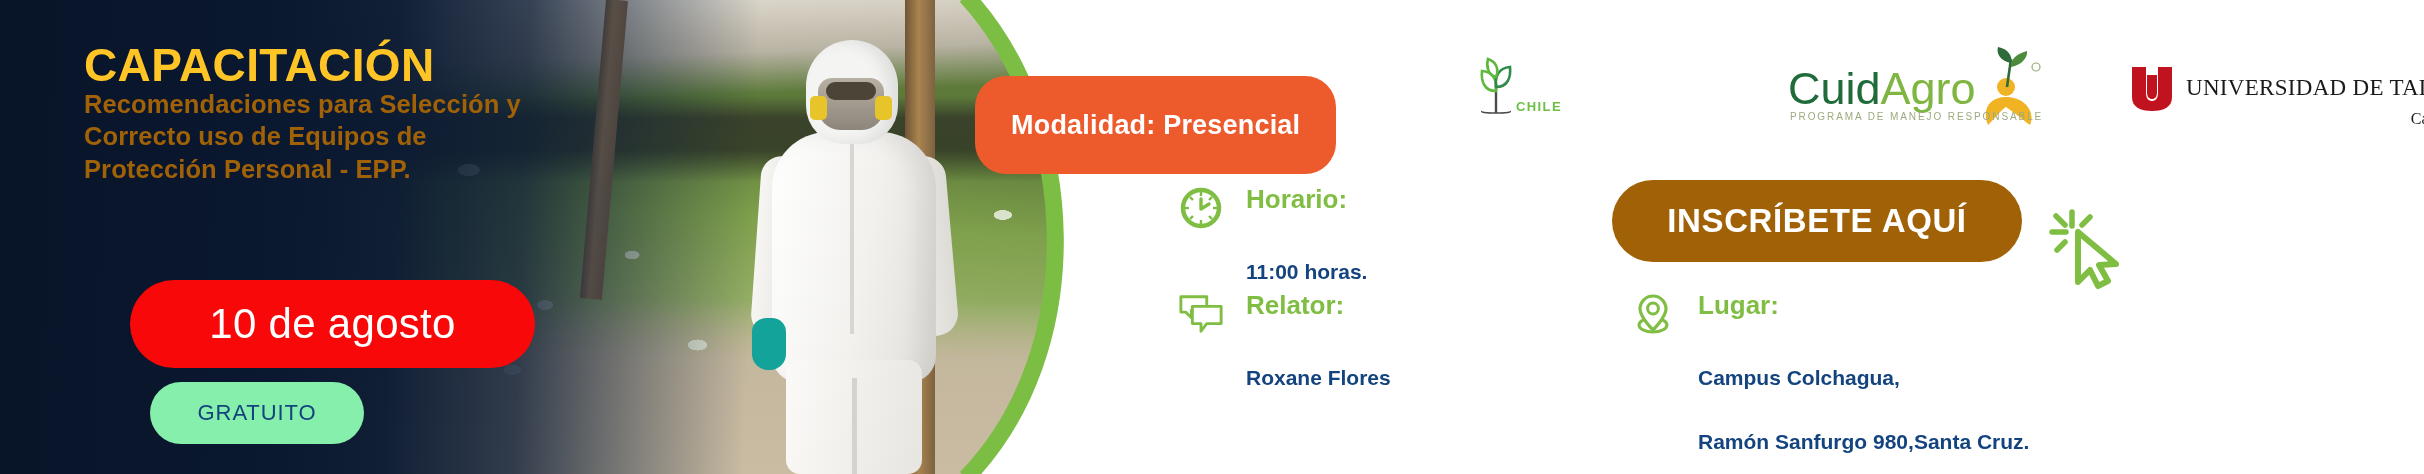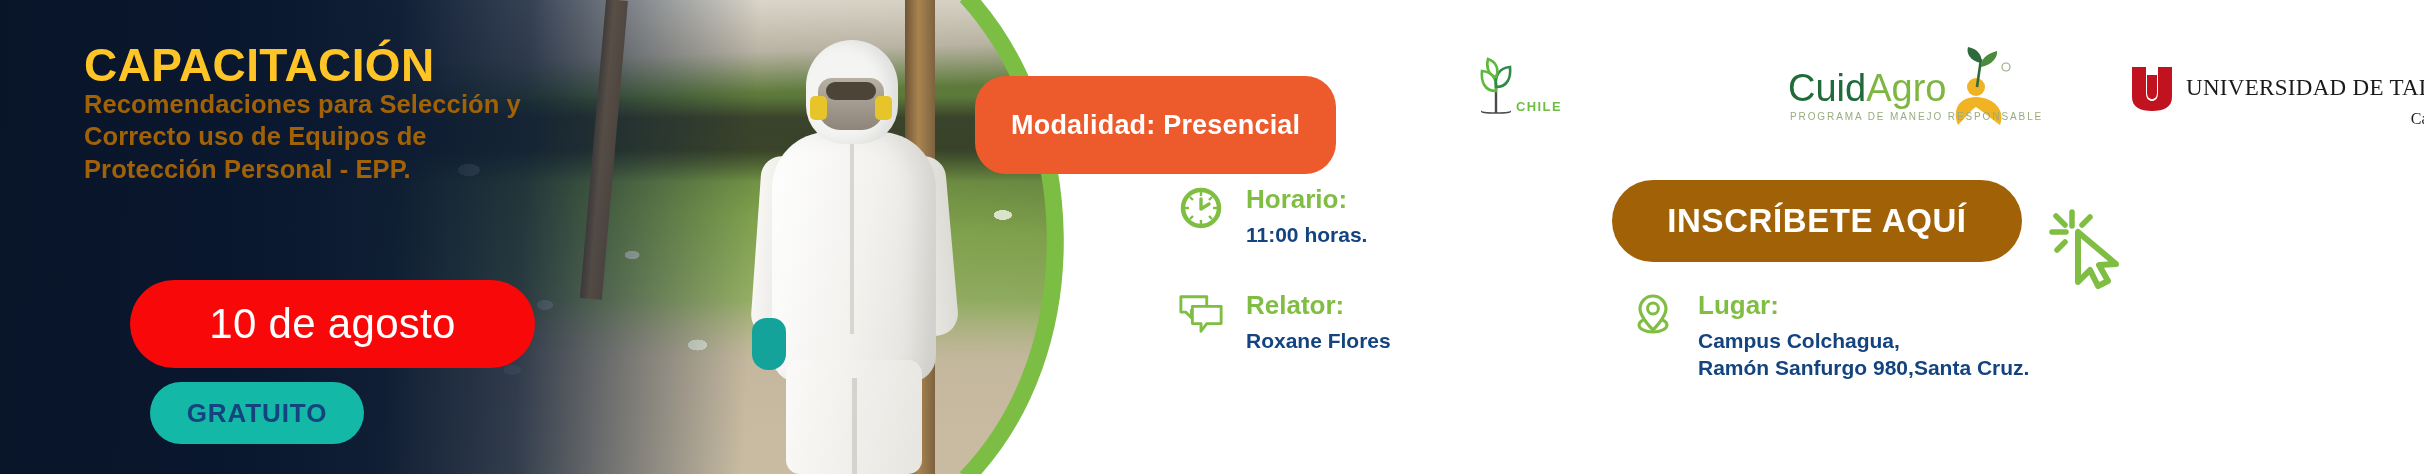--- a/index.html
+++ b/index.html
@@ -106,53 +106,53 @@
     letter-spacing:.1px;
   }
   .date-badge{
     position:absolute;left:130px;top:280px;width:405px;height:88px;
     background:#F80808;border-radius:44px;
     display:flex;align-items:center;justify-content:center;
     color:#fff;font-size:42px;font-weight:400;letter-spacing:.3px;
   }
   .free-badge{
     position:absolute;left:150px;top:382px;width:214px;height:62px;
-    background:#14b8a6;border-radius:31px;
+    background:#86efac;border-radius:31px;
     display:flex;align-items:center;justify-content:center;
-    color:#14447F;font-size:26px;font-weight:700;letter-spacing:.9px;
+    color:#14447F;font-size:22px;font-weight:400;letter-spacing:.9px;
   }
 
   
   .modalidad{
     position:absolute;left:975px;top:76px;height:62px;
     padding:18px 36px;background:#ED5B2D;border-radius:31px;
     display:flex;align-items:center;
     color:#fff;font-size:27px;font-weight:800;letter-spacing:.2px;
     white-space:nowrap;
   }
 
   
   .logos{position:absolute;left:1478px;top:42px;width:920px;height:92px;}
   .logo{position:absolute;top:0;display:flex;align-items:center;height:92px;}
   .logo-afipa{left:0;}
   .afipa-word{font-size:44px;font-weight:700;color:#0E7A44;letter-spacing:-.5px;line-height:1;}
   .afipa-chile{position:absolute;left:38px;bottom:20px;font-size:13px;font-weight:700;color:#6EBE45;letter-spacing:1.4px;}
   .logo-cuid{left:310px;}
-  .cuid-word{font-size:38px;font-weight:400;line-height:1;}
+  .cuid-word{font-size:45px;font-weight:400;line-height:1;}
   .cuid-a{color:#1F6B3A;}
   .cuid-b{color:#7FB541;}
   .cuid-sub{position:absolute;left:2px;bottom:12px;font-size:10px;color:#9aab7e;letter-spacing:1.9px;white-space:nowrap;}
   .logo-utalca{left:650px;}
   .ut-name{font-family:"Liberation Serif","DejaVu Serif",serif;font-size:23px;color:#1a1a1a;letter-spacing:.3px;white-space:nowrap;}
   .ut-campus{position:absolute;right:4px;bottom:6px;font-family:"Liberation Serif","DejaVu Serif",serif;font-size:16px;color:#1a1a1a;}
 
   
   .info{position:absolute;display:flex;gap:22px;}
   .info .ico{flex:0 0 auto;width:46px;height:50px;display:flex;align-items:flex-start;justify-content:center;padding-top:2px;}
-  .info .txt{display:flex;flex-direction:column;}
+  .info .txt{display:flex;flex-direction:column;gap:37px;}
   .lbl{color:#7FBE42;font-size:26px;font-weight:800;line-height:1.2;margin-bottom:6px;}
   .val{color:#14447F;font-size:21px;font-weight:800;line-height:1.3;}
   .val-sub{color:#1C4E86;font-size:18px;font-weight:400;line-height:1.35;margin-top:3px;}
 
   .info-horario{left:1178px;top:184px;}
   .info-relator{left:1178px;top:290px;}
   .info-lugar{left:1630px;top:290px;}
 
   
   .cta{

